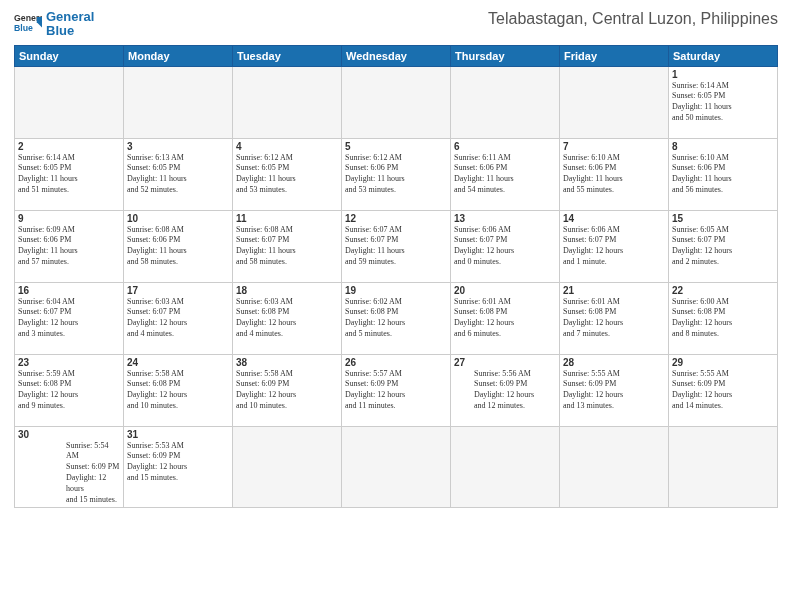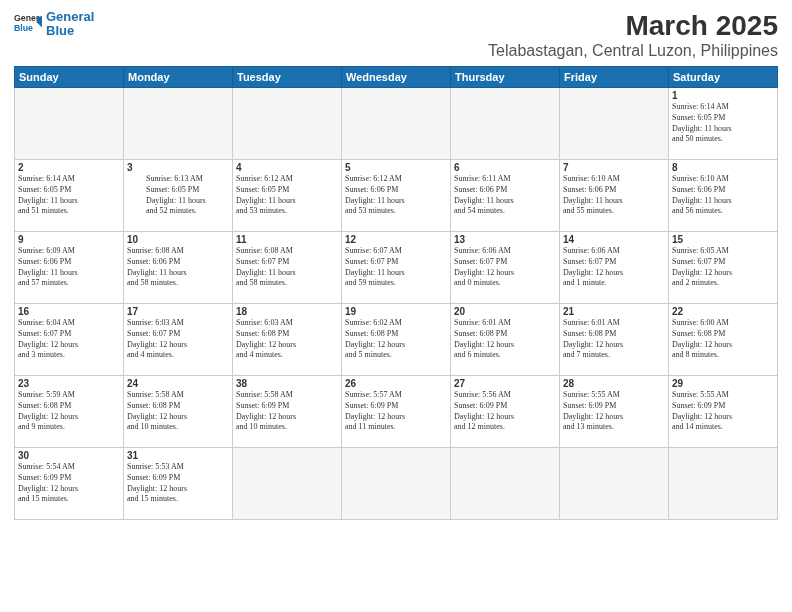--- a/index.html
+++ b/index.html
@@ -103,21 +103,20 @@
         <text x="0" y="24" font-size="10" font-weight="bold" fill="#1a6faf">Blue</text>
         <polygon points="26,8 32,8 32,20 26,14" fill="#1a6faf"></polygon>
       </svg>
       <div>
         <div class="logo-text">
           <span>General</span><br><span style="color:#1a6faf">Blue</span>
         </div>
       </div>
     </div>
     <div class="title-block">
-      <div class="month-title">March 2025</div>
       <div class="location">Telabastagan, Central Luzon, Philippines</div>
     </div>
   </div>
 
   <table>
     <thead>
       <tr>
       <th>Sunday</th>
           <th>Monday</th>
           <th>Tuesday</th>
@@ -146,21 +145,21 @@
         <tr>
           <td>
             <span class="day-num">2</span>
             <div class="cell-text" style="white-space: pre-line;">Sunrise: 6:14 AM
 Sunset: 6:05 PM
 Daylight: 11 hours
 and 51 minutes.</div>
           </td>
           <td>
             <span class="day-num">3</span>
-            <div class="cell-text" style="white-space: pre-line; margin-left: 19px;">Sunrise: 6:13 AM
+            <div class="cell-text" style="white-space: pre-line;">Sunrise: 6:13 AM
 Sunset: 6:05 PM
 Daylight: 11 hours
 and 52 minutes.</div>
           </td>
           <td>
             <span class="day-num">4</span>
             <div class="cell-text" style="white-space: pre-line;">Sunrise: 6:12 AM
 Sunset: 6:05 PM
 Daylight: 11 hours
 and 53 minutes.</div>
@@ -320,21 +319,21 @@
           </td>
           <td>
             <span class="day-num">26</span>
             <div class="cell-text" style="white-space: pre-line;">Sunrise: 5:57 AM
 Sunset: 6:09 PM
 Daylight: 12 hours
 and 11 minutes.</div>
           </td>
           <td>
             <span class="day-num">27</span>
-            <div class="cell-text" style="white-space: pre-line;">Sunrise: 5:56 AM
+            <div class="cell-text" style="white-space: pre-line; margin-left: 20px;">Sunrise: 5:56 AM
 Sunset: 6:09 PM
 Daylight: 12 hours
 and 12 minutes.</div>
           </td>
           <td>
             <span class="day-num">28</span>
             <div class="cell-text" style="white-space: pre-line;">Sunrise: 5:55 AM
 Sunset: 6:09 PM
 Daylight: 12 hours
 and 13 minutes.</div>
@@ -343,21 +342,21 @@
             <span class="day-num">29</span>
             <div class="cell-text" style="white-space: pre-line;">Sunrise: 5:55 AM
 Sunset: 6:09 PM
 Daylight: 12 hours
 and 14 minutes.</div>
           </td>
         </tr>
         <tr>
           <td>
             <span class="day-num">30</span>
-            <div class="cell-text" style="white-space: pre-line;">Sunrise: 5:54 AM
+            <div class="cell-text" style="white-space: pre-line; margin-left: 48px;">Sunrise: 5:54 AM
 Sunset: 6:09 PM
 Daylight: 12 hours
 and 15 minutes.</div>
           </td>
           <td>
             <span class="day-num">31</span>
             <div class="cell-text" style="white-space: pre-line;">Sunrise: 5:53 AM
 Sunset: 6:09 PM
 Daylight: 12 hours
 and 15 minutes.</div>

